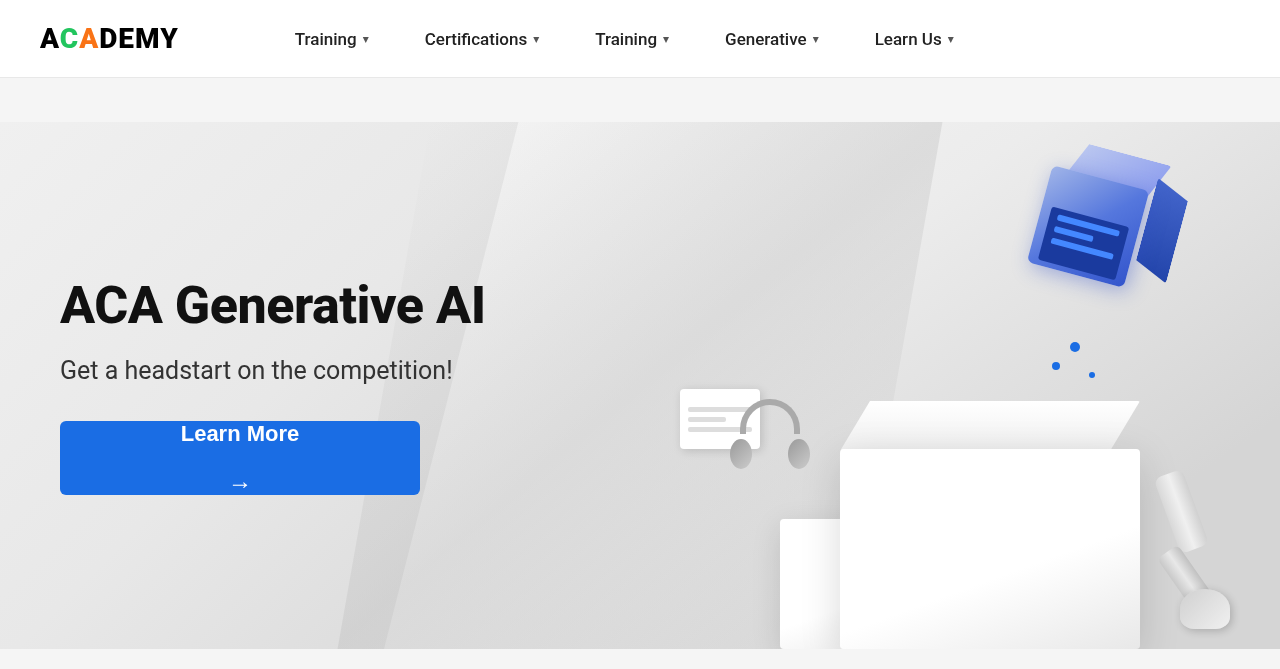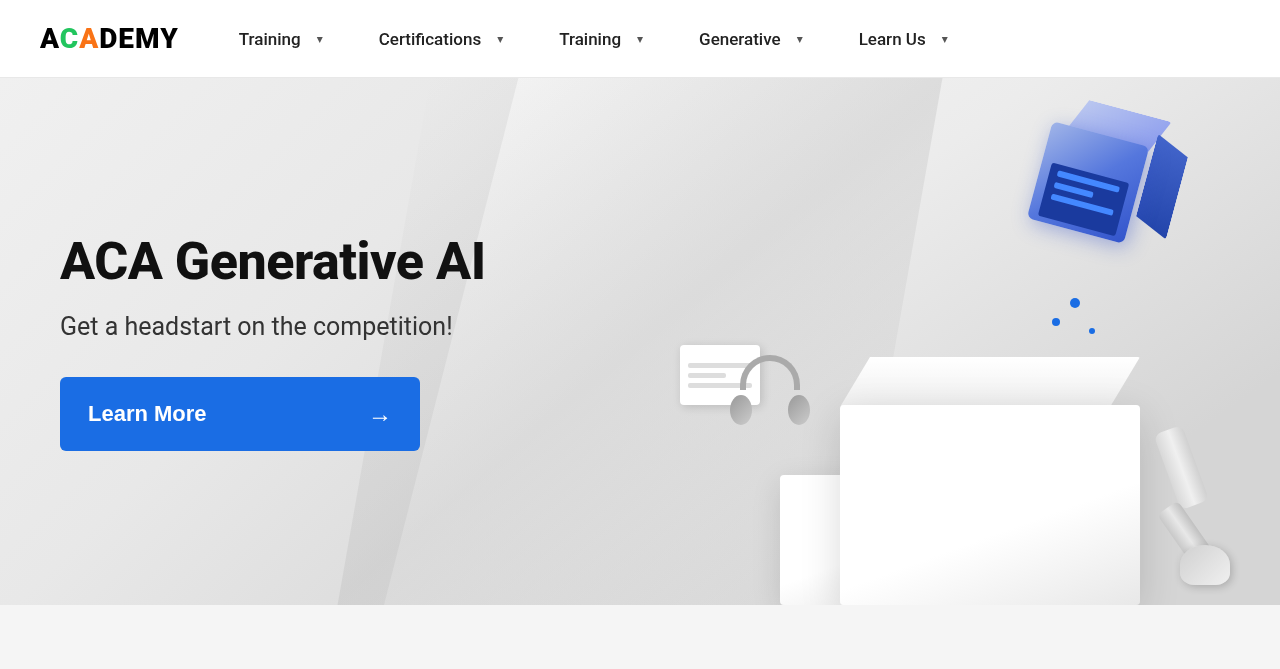--- a/index.html
+++ b/index.html
@@ -24,41 +24,41 @@
       height: 78px;
       background: #fff;
       border-bottom: 1px solid #e8e8e8;
       position: relative;
       z-index: 10;
     }
 
     .logo {
       display: flex;
       align-items: flex-start;
-      margin-right: 32px;
+      margin-right: 88px;
     }
 
     .logo-text {
       font-size: 28px;
       font-weight: 900;
       letter-spacing: 1px;
       color: #000;
     }
 
     .nav-items {
       display: flex;
       align-items: center;
       gap: 0;
       list-style: none;
     }
 
     .nav-item {
       display: flex;
       align-items: center;
-      gap: 16px;
+      gap: 6px;
       padding: 0 28px;
       height: 78px;
       cursor: pointer;
       font-size: 17px;
       font-weight: 500;
       color: #222;
       transition: color 0.2s;
     }
 
     .chevron-icon {
@@ -66,20 +66,21 @@
       color: #555;
     }
 
     
     .hero {
       position: relative;
       width: 1280px;
       height: 527px;
       background: linear-gradient(135deg, #f0f0f0 0%, #e8e8e8 30%, #d8d8d8 60%, #c8c8c8 100%);
       overflow: hidden;
+      margin-top: 44px;
     }
 
     
     .hero::before {
       content: '';
       position: absolute;
       top: 0;
       right: 0;
       width: 70%;
       height: 100%;
@@ -131,20 +132,21 @@
       color: #fff;
       border: none;
       border-radius: 6px;
       padding: 0 28px;
       width: 360px;
       height: 74px;
       font-size: 22px;
       font-weight: 600;
       cursor: pointer;
       transition: background 0.2s;
+      flex-direction: column;
     }
 
     .arrow-icon {
       font-size: 24px;
       font-weight: 300;
     }
 
     
     .hero-visual {
       position: absolute;

